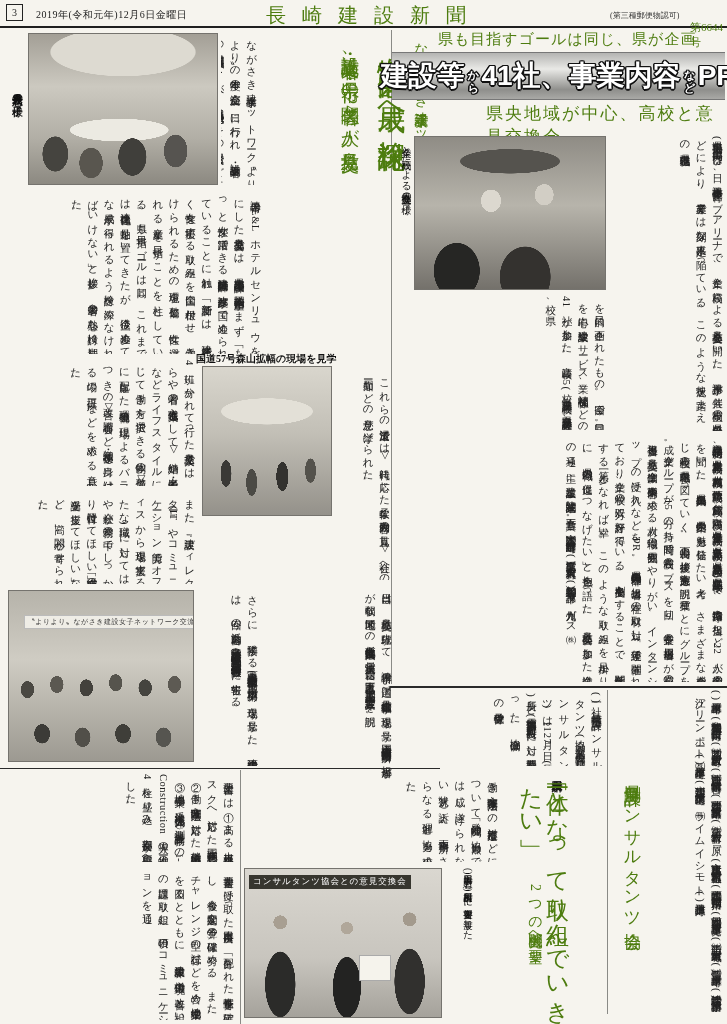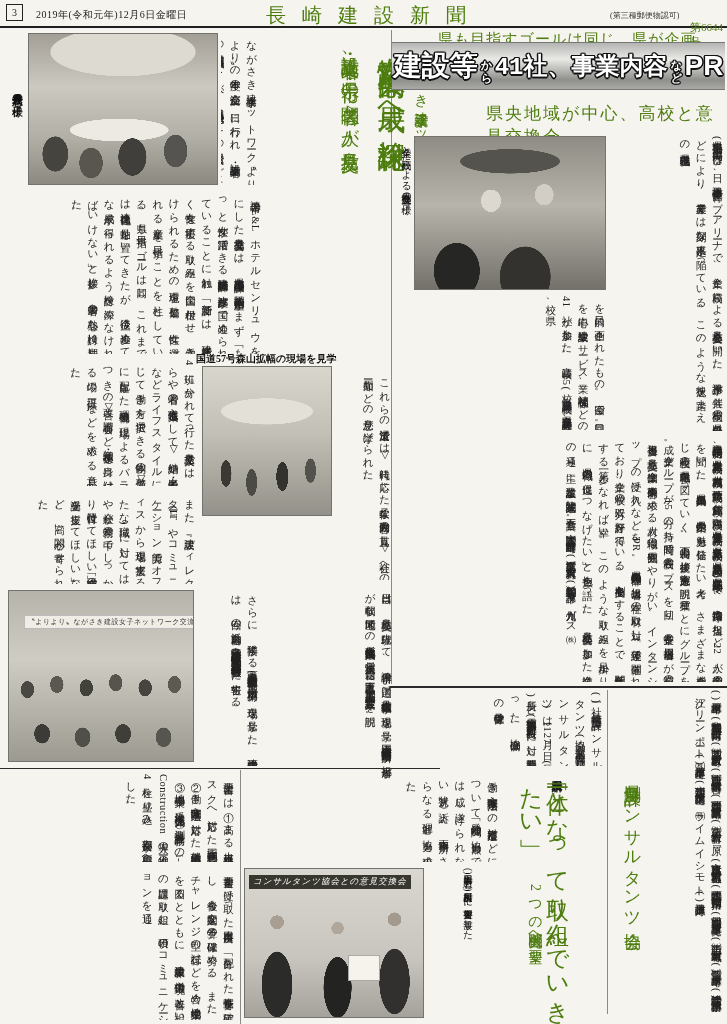--- a/index.html
+++ b/index.html
@@ -98,27 +98,27 @@
   <div class="abs v bt" style="left:5px;top:492px;width:192px;height:92px;">また、『建設ディレクター』(ITやコミュニケーション能力でオフィスから現場を支援する新たな職域)に対しては「発注者や会社が業務の中でしっかり位置付けてほしい」「育成講座の受講を支援してほしい」など、高い関心が寄せられた。</div>
 
   <div class="abs photo p3" style="left:8px;top:590px;width:186px;height:172px;">
     <span class="gbanner">〝よりより〟ながさき建設女子ネットワーク交流会</span>
   </div>
   <div class="abs v bt" style="left:262px;top:585px;width:132px;height:200px;">当日は、意見交換に先駆けて、諫早市の国道57号森山拡幅工事の現場を見学。国土交通省長崎河川国道事務所の担当者が、地盤が軟弱な同地区での低変位地盤改良工法の実施状況(森山IC東工区改良2期工事・施工-㈱竹下建設工業)を説明。</div>
   <div class="abs v bt" style="left:198px;top:588px;width:62px;height:178px;">さらに、隣接する下井牟田赤崎高架橋上部工事(施工-㈱日本橋梁)の現場を見学した。建設企画課では、今回の活動内容を産学官連携建設業人材確保育成協議会(会長・高橋和雄長崎大学名誉教授)に報告する。</div>
 
   <div class="abs hl" style="left:398px;top:30px;font-size:15px;letter-spacing:1px;">県も目指すゴールは同じ、県が企画</div>
 
-  <div class="abs" style="left:392px;top:42px;width:333px;height:46px;
+  <div class="abs" style="left:392px;top:52px;width:333px;height:46px;
               background:linear-gradient(180deg,#b4b4b2 0%,#e9e9e6 35%,#8f8f8c 80%,#a9a9a6 100%);
               border-top:1px solid #777;border-bottom:1px solid #777;
               display:flex;align-items:center;justify-content:center;white-space:nowrap;">
     <span class="outline" style="font-size:28px;">建設等</span>
     <span class="outline v" style="font-size:11px;height:28px;margin:0 1px;">から</span>
-    <span class="outline" style="font-size:24px;font-family:Liberation Mono, monospace;">41社、事業内容</span>
+    <span class="outline" style="font-size:28px;">41社、事業内容</span>
     <span class="outline v" style="font-size:11px;height:28px;margin:0 1px;">など</span>
     <span class="outline" style="font-size:28px;">PR</span>
   </div>
 
   <div class="abs hl" style="left:446px;top:102px;font-size:17px;letter-spacing:2px;">県央地域が中心、高校と意見交換会</div>
 
   <div class="abs v cap" style="left:399px;top:140px;height:160px;font-size:10px;font-weight:normal;">企業と高校による意見交換会の様子</div>
   <div class="abs photo p4" style="left:414px;top:136px;width:192px;height:154px;"></div>
 
   <div class="abs v bt" style="left:609px;top:133px;width:116px;height:298px;">県央振興局(山下三郎局長)は3日、諫早市中央体育館サブアリーナで、企業と高校による意見交換会を開いた。諫早市が共催。高校生の県外流出などにより、産業界では深刻な人手不足に陥っている。このような状況を踏まえ、高校生の県内就職促進</div>
@@ -143,19 +143,19 @@
     <span style="font-size:11px;font-weight:bold;">本田所長</span>
     <span class="hl" style="font-size:23px;">「一体となって取り組んでいきたい」</span>
   </div>
 
   <div class="abs v hl" style="left:476px;top:884px;width:28px;height:140px;font-size:14px;">2つの出先機関へ要望</div>
 
   <div class="abs v bt" style="left:250px;top:774px;width:250px;height:88px;">働き方改革関連法への対応推進などについて「発注機関の協力無しでは成し遂げられない状況」と訴え、両事務所へさらなる理解と協力を求めた。</div>
   <div class="abs v bt" style="left:4px;top:774px;width:232px;height:88px;">要望書には①高まる大規模災害リスクへ対応した国土強靱化計画と予算確保②働き方改革関連法へ対応した就労環境改善の推進③地場企業の受注機会拡大④測量設計業務へのi-Construction導入の推進ーの4柱を盛り込み、安部会長が両所長へ手渡した。</div>
   <div class="abs v bt" style="left:4px;top:868px;width:232px;height:152px;">要望書を受け取った本田所長は、「配分された直轄予算を確実に消化し、今後も安定的な予算の確保に努める。また、チャレンジ型の試行などを含め地場企業の受注機会拡大を図るとともに、建設業界の労働環境の改善と担い手確保の課題に取り組む。日頃のコミュニケーションを通じ</div>
 
-  <div class="abs photo p5" style="left:244px;top:868px;width:180px;height:150px;font-style:italic;">
+  <div class="abs photo p5" style="left:244px;top:868px;width:198px;height:150px;">
     <span class="pbanner">コンサルタンツ協会との意見交換会</span>
     <span class="doc"></span>
   </div>
   <div class="abs v" style="left:446px;top:868px;width:28px;height:152px;font-size:9.5px;line-height:1.4;color:#111;">本田所長(右)と田村所長(中)に要望書を手渡した</div>
 
 </div>
 
 </body></html>

